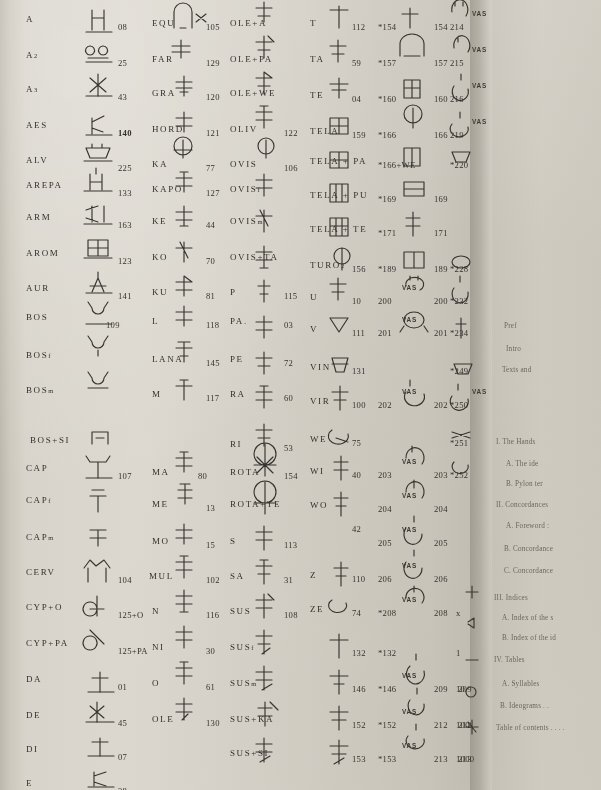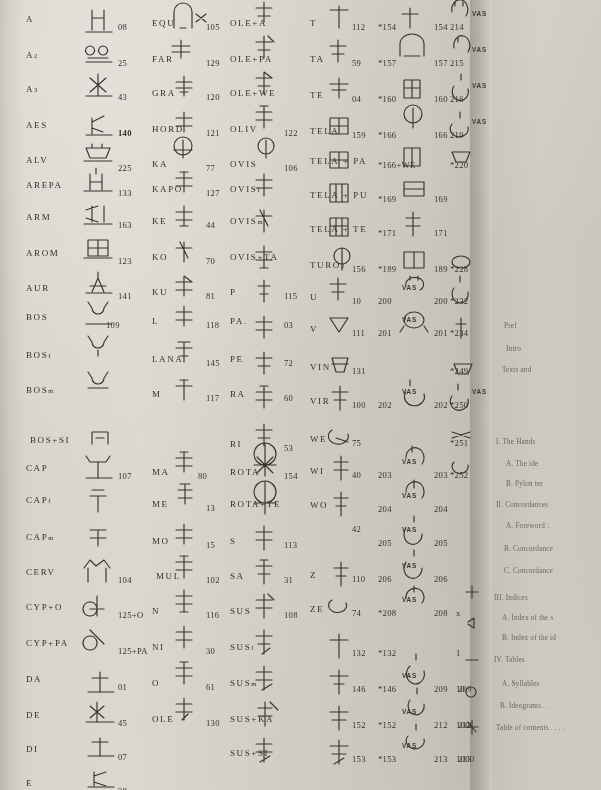--- a/index.html
+++ b/index.html
@@ -317,21 +317,21 @@
         <div class="row lab" style="left: 152px; top: 499px;">ME</div>
         <div class="row num" style="left: 206px; top: 503px;">13</div>
         <div class="row lab" style="left: 230px; top: 499px;">ROTA+TE</div>
         <div class="row lab" style="left: 26px; top: 532px;">CAP<span class="sup">m</span></div>
         <div class="row lab" style="left: 152px; top: 536px;">MO</div>
         <div class="row num" style="left: 206px; top: 540px;">15</div>
         <div class="row lab" style="left: 230px; top: 536px;">S</div>
         <div class="row num" style="left: 284px; top: 540px;">113</div>
         <div class="row lab" style="left: 26px; top: 567px;">CERV</div>
         <div class="row num" style="left: 118px; top: 575px;">104</div>
-        <div class="row lab" style="left: 156px; top: 571px;">MUL</div>
+        <div class="row lab" style="left: 149px; top: 571px;">MUL</div>
         <div class="row num" style="left: 206px; top: 575px;">102</div>
         <div class="row lab" style="left: 230px; top: 571px;">SA</div>
         <div class="row num" style="left: 284px; top: 575px;">31</div>
         <div class="row lab" style="left: 26px; top: 602px;">CYP+O</div>
         <div class="row num" style="left: 118px; top: 610px;">125+O</div>
         <div class="row lab" style="left: 152px; top: 606px;">N</div>
         <div class="row num" style="left: 206px; top: 610px;">116</div>
         <div class="row lab" style="left: 230px; top: 606px;">SUS</div>
         <div class="row num" style="left: 284px; top: 610px;">108</div>
         <div class="row lab" style="left: 26px; top: 638px;">CYP+PA</div>

